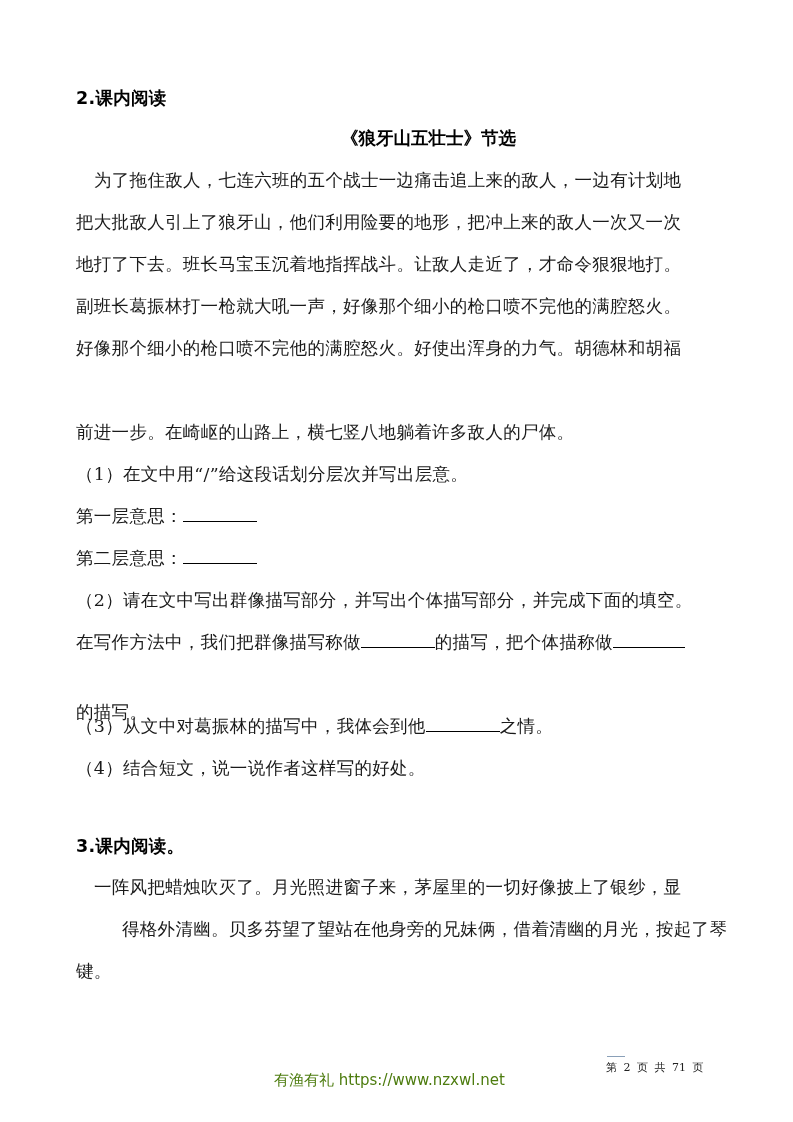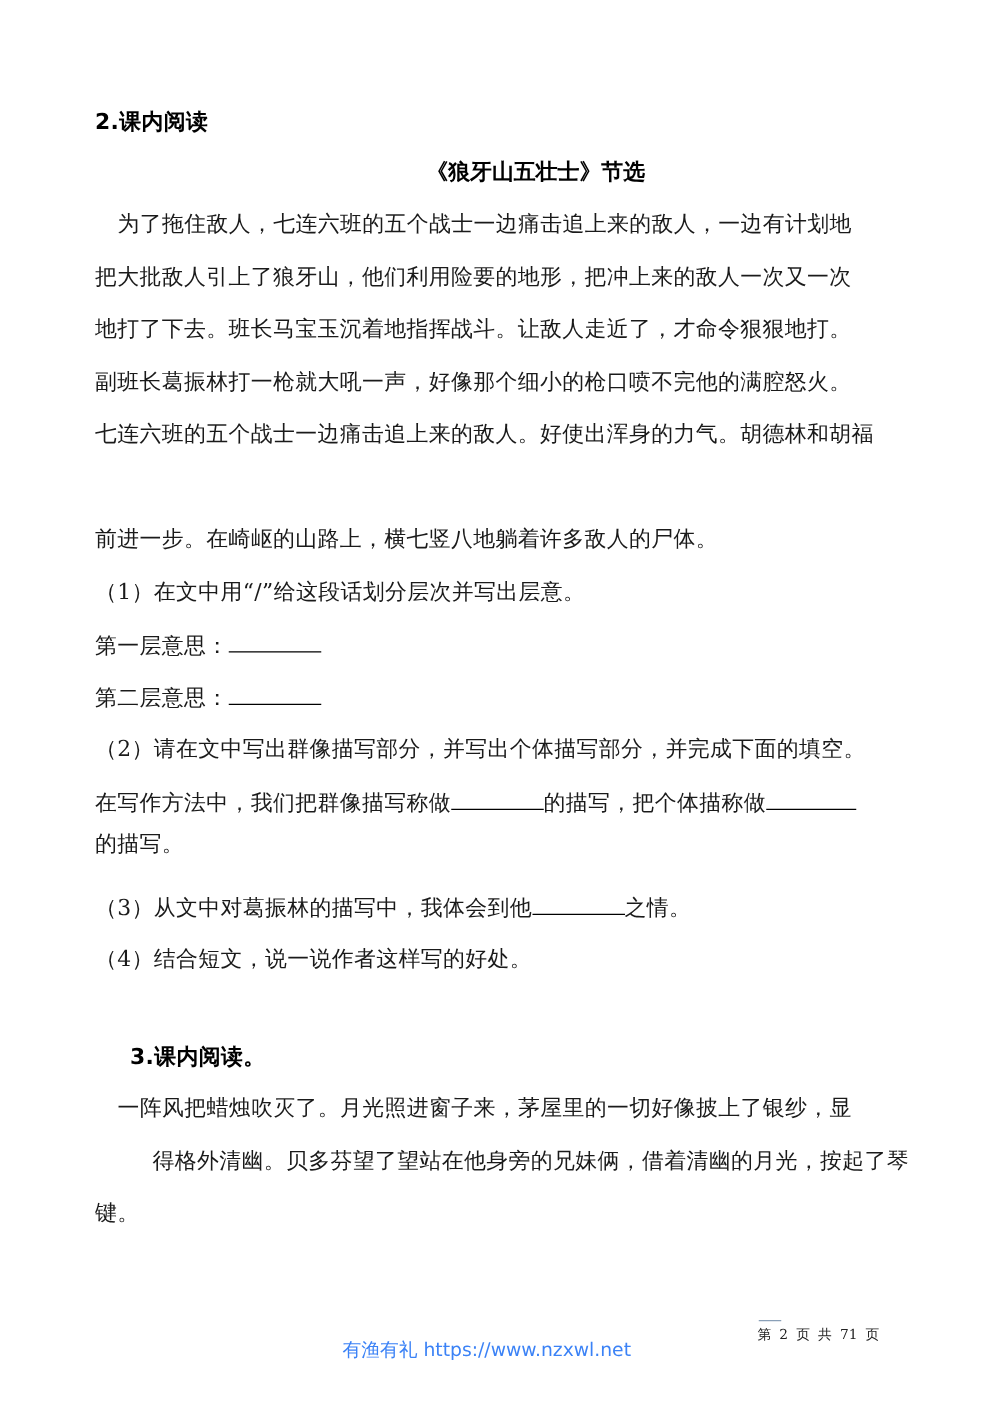--- a/index.html
+++ b/index.html
@@ -54,21 +54,21 @@
       vertical-align: baseline;
     }
     .blank.w74 { width: 74px; }
     .blank.w72 { width: 72px; }
     .footer-url {
       position: absolute;
       left: 274px;
       top: 1071px;
       font-family: "DejaVu Sans", "Liberation Sans", sans-serif;
       font-size: 15px;
-      color: #3b82f6;
+      color: #4d7c0f;
       white-space: nowrap;
     }
     .page-num {
       position: absolute;
       left: 606px;
       top: 1060px;
       font-family: "DejaVu Serif", "Liberation Serif", serif;
       font-size: 11px;
       color: #222;
       white-space: nowrap;
@@ -88,45 +88,45 @@
 
 <div class="page">
 
   <div class="line heading" style="top:86px;">2.课内阅读</div>
   <div class="title" style="top:126px;padding-left:32px;">《狼牙山五壮士》节选</div>
 
   <div class="line indent" style="top:168px;">为了拖住敌人，七连六班的五个战士一边痛击追上来的敌人，一边有计划地</div>
   <div class="line" style="top:210px;">把大批敌人引上了狼牙山，他们利用险要的地形，把冲上来的敌人一次又一次</div>
   <div class="line" style="top:252px;">地打了下去。班长马宝玉沉着地指挥战斗。让敌人走近了，才命令狠狠地打。</div>
   <div class="line" style="top:294px;">副班长葛振林打一枪就大吼一声，好像那个细小的枪口喷不完他的满腔怒火。</div>
-  <div class="line" style="top:336px;">七连六班的五个战士一边痛击追上来的敌人。好使出浑身的力气。胡德林和胡福</div>
+  <div class="line" style="top:336px;">好像那个细小的枪口喷不完他的满腔怒火。好使出浑身的力气。胡德林和胡福</div>
   <div class="line" style="top:420px;">前进一步。在崎岖的山路上，横七竖八地躺着许多敌人的尸体。</div>
 
   <div class="line" style="top:462px;">（1）在文中用“/”给这段话划分层次并写出层意。</div>
 
   <div class="line" style="top:546px;">
     <span>第二层意思：</span><span class="blank w74"></span>
   </div>
   <div class="line" style="top:504px;">
     <span>第一层意思：</span><span class="blank w74"></span>
   </div>
 
   <div class="line" style="top:588px;">（2）请在文中写出群像描写部分，并写出个体描写部分，并完成下面的填空。</div>
   <div class="line" style="top:630px;">
     <span>在写作方法中，我们把群像描写称做</span><span class="blank w74"></span><span>的描写，把个体描称做</span><span class="blank w72"></span>
   </div>
-  <div class="line" style="top:664px;">的描写。</div>
+  <div class="line" style="top:700px;">的描写。</div>
 
   <div class="line" style="top:714px;">
     <span>（3）从文中对葛振林的描写中，我体会到他</span><span class="blank w74"></span><span>之情。</span>
   </div>
 
   <div class="line" style="top:756px;">（4）结合短文，说一说作者这样写的好处。</div>
 
-  <div class="line heading" style="top:834px;margin-left:28px;">3.课内阅读。</div>
+  <div class="line heading" style="top:834px;">3.课内阅读。</div>
 
   <div class="line indent" style="top:875px;">一阵风把蜡烛吹灭了。月光照进窗子来，茅屋里的一切好像披上了银纱，显</div>
   <div class="line" style="top:917px;margin-left:46px;">得格外清幽。贝多芬望了望站在他身旁的兄妹俩，借着清幽的月光，按起了琴</div>
   <div class="line" style="top:959px;">键。</div>
 
   <div class="page-num-rule"></div>
   <div class="page-num">第 2 页 共 71 页</div>
   <div class="footer-url">有渔有礼 https://www.nzxwl.net</div>
 
 </div>

